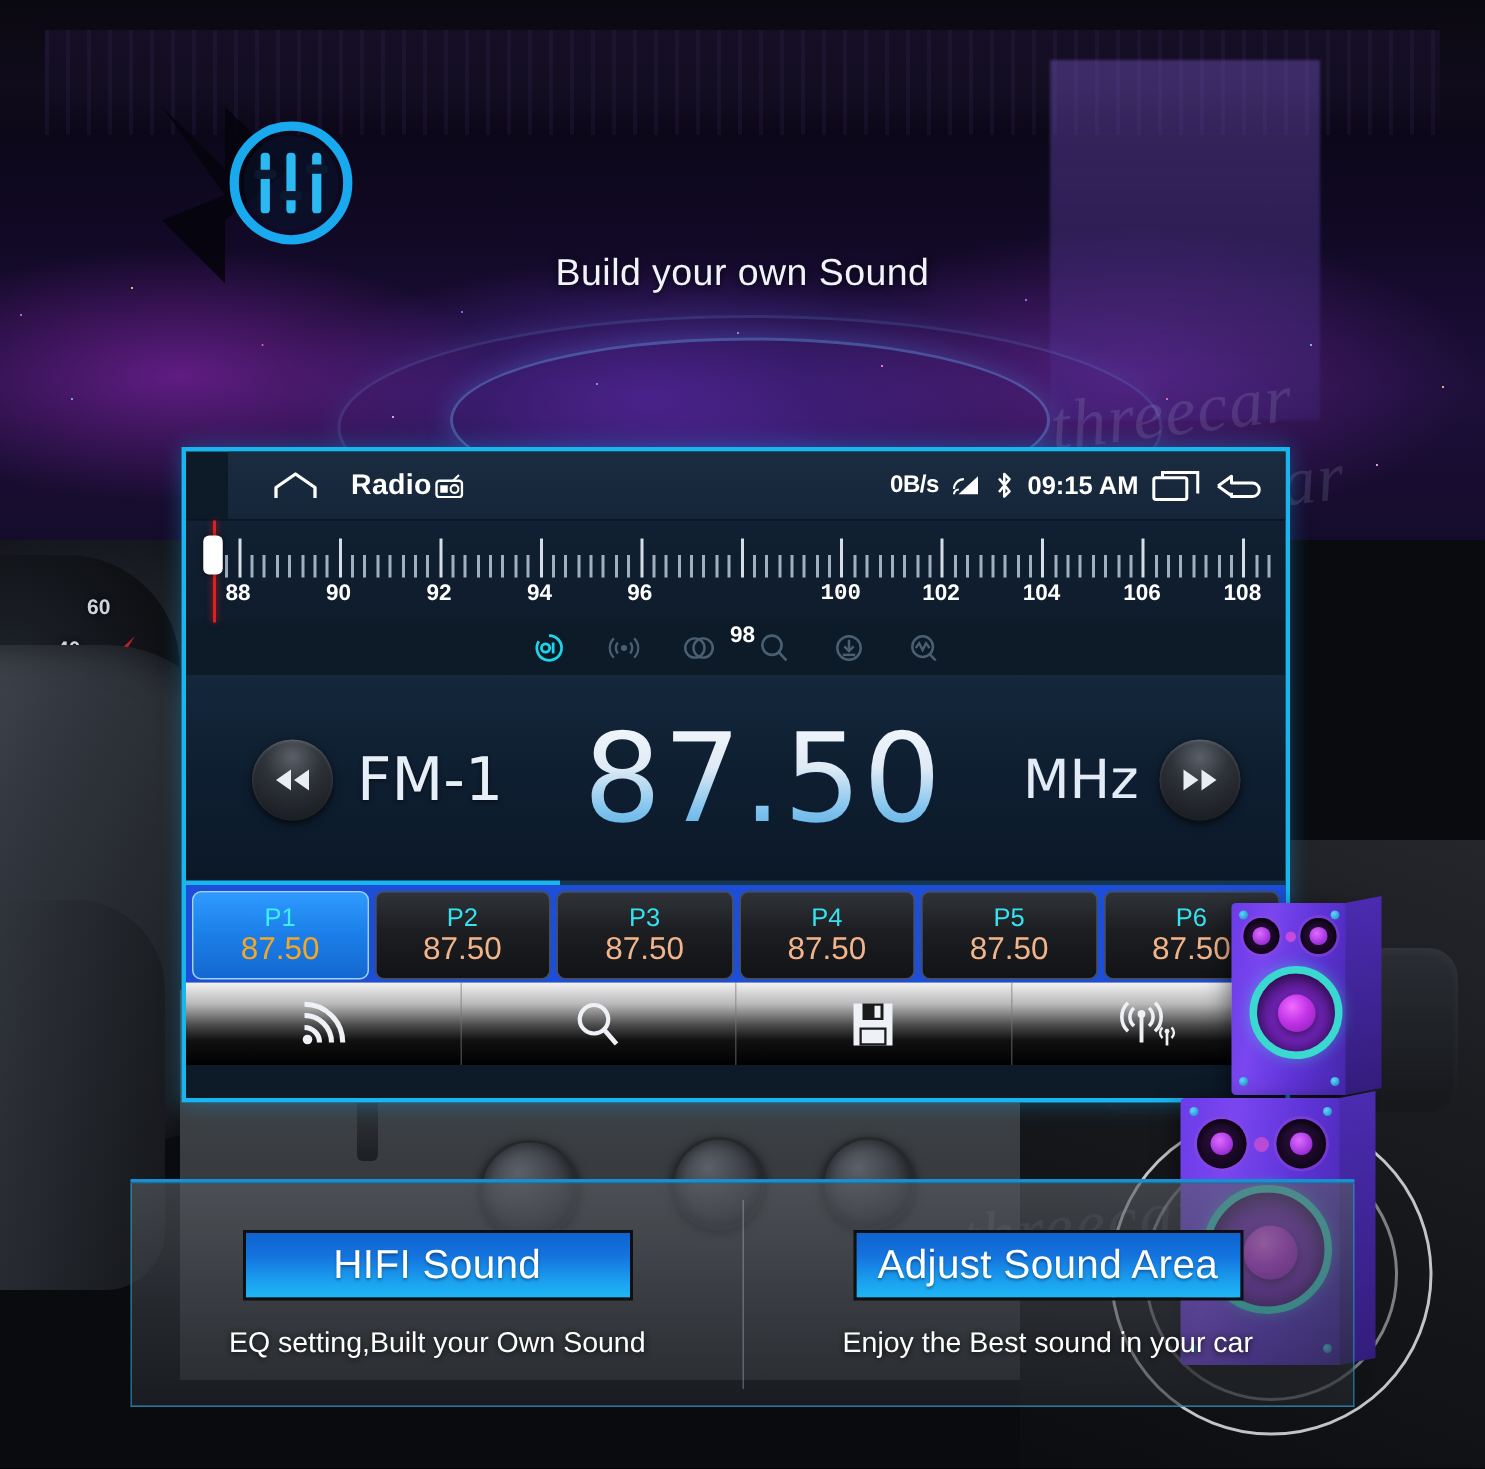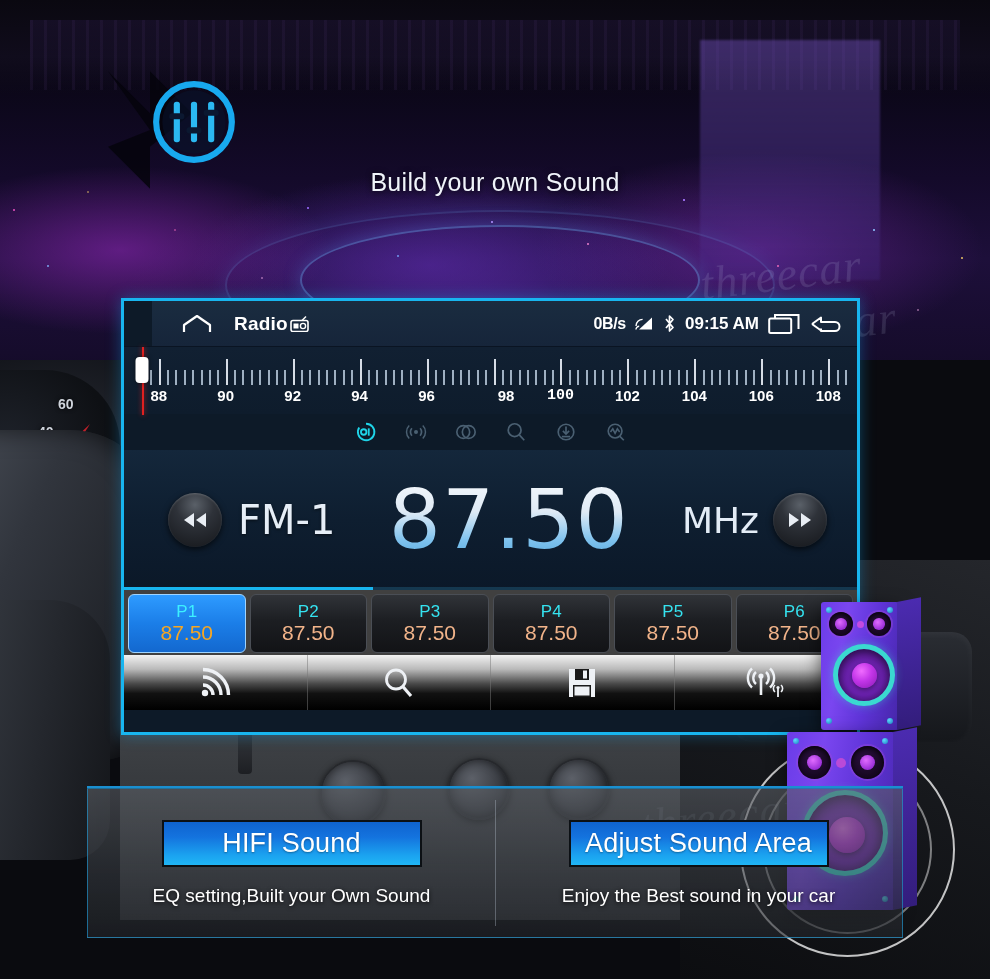--- a/index.html
+++ b/index.html
@@ -265,21 +265,21 @@
     font-family: "DejaVu Sans", sans-serif;
   }
   .freq-underline {
     position: absolute; left: 0; bottom: 0; width: 100%; height: 3px;
     background: linear-gradient(90deg, #18b5ef 0%, #18b5ef 34%, #15384f 34%, #15384f 100%);
   }
 
   
   .presets {
     height: 65px; display: flex; gap: 4px; padding: 4px 4px 2px 4px;
-    background: #404040;
+    background: #1d4ed8;
   }
   .preset {
     flex: 1 1 0; border-radius: 6px;
     display: flex; flex-direction: column; align-items: center; justify-content: center;
     background: linear-gradient(180deg, #303338 0%, #1c1e22 45%, #121316 100%);
     border: 1px solid #4a4e55;
     gap: 1px;
   }
   .preset.active {
     background: linear-gradient(180deg, #2e9bff 0%, #1b7ee8 50%, #1368cf 100%);
@@ -575,21 +575,21 @@
           <div class="tick major" style="left: 704.262px;"></div>
           <div class="tick minor" style="left: 712.631px;"></div>
           <div class="tick minor" style="left: 721px;"></div>
         </div>
       <div class="tuner-labels" id="tunerLabels">
           <span class="tuner-label" style="left: 34.7381px;">88</span>
           <span class="tuner-label" style="left: 101.69px;">90</span>
           <span class="tuner-label" style="left: 168.643px;">92</span>
           <span class="tuner-label" style="left: 235.595px;">94</span>
           <span class="tuner-label" style="left: 302.548px;">96</span>
-          <span class="tuner-label" style="left: 382px;">98</span>
+          <span class="tuner-label" style="left: 371px; margin-top: 28px;">98</span>
           <span class="tuner-label" style="left: 436.452px; font-family: Liberation Mono, monospace;">100</span>
           <span class="tuner-label" style="left: 503.405px;">102</span>
           <span class="tuner-label" style="left: 570.357px;">104</span>
           <span class="tuner-label" style="left: 637.31px;">106</span>
           <span class="tuner-label" style="left: 704.262px;">108</span>
         </div>
       <div class="tuner-cursor" id="tunerCursor" style="left: 18px; background: rgb(224, 32, 32);"></div>
       <div class="tuner-knob" id="tunerKnob" style="left: 18px;"></div>
     </div>
 

